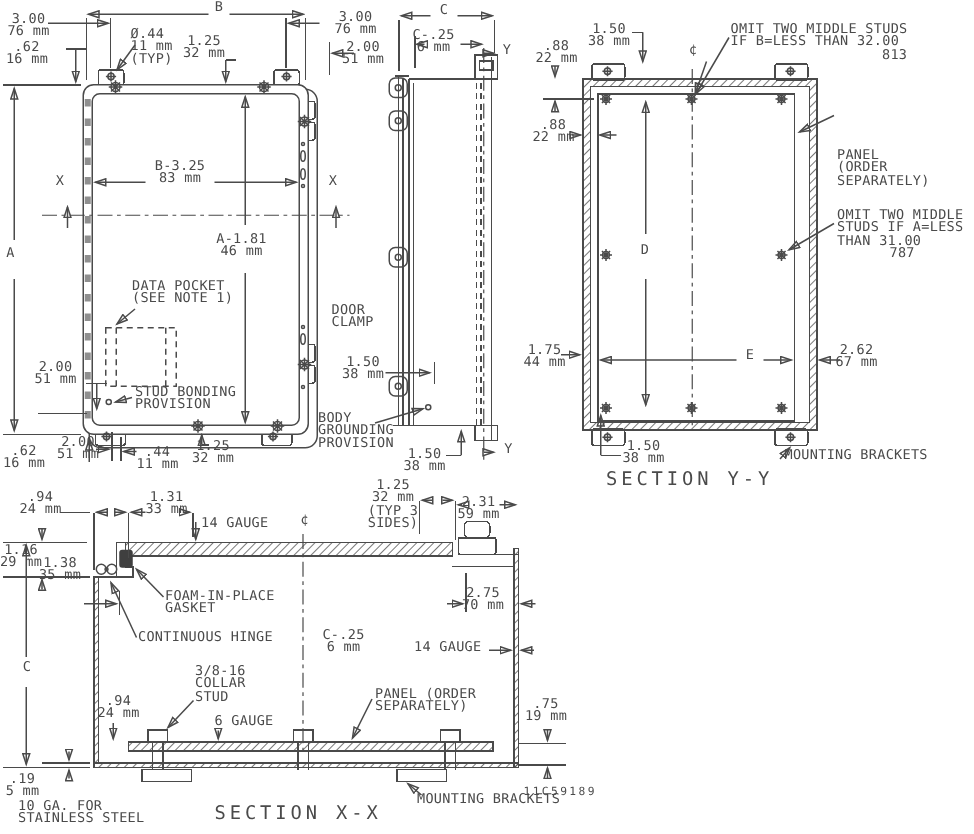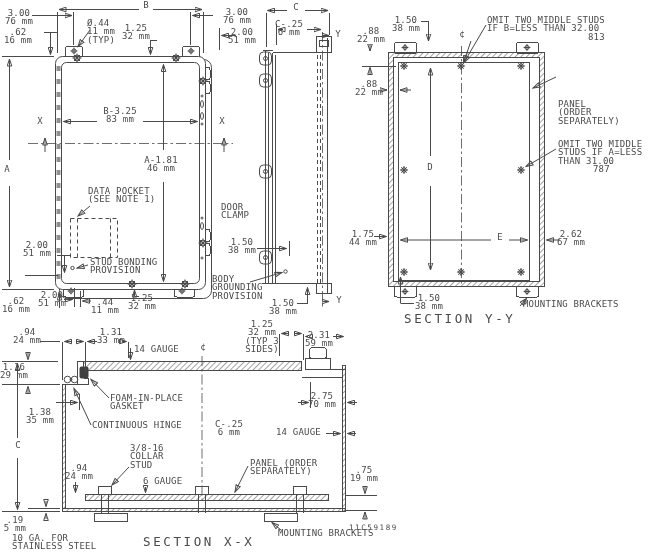--- a/index.html
+++ b/index.html
@@ -380,21 +380,21 @@
       <div class="lbl" style="left: 523px; top: 300px;">MOUNTING BRACKETS</div>
       <div class="lbl title" style="left: 404px; top: 312px;">SECTION Y-Y</div>
       <div class="lbl ctr" style="left: 27px; top: 328px;">.94
 24 mm</div>
       <div class="lbl ctr" style="left: 111px; top: 328px;">1.31
 33 mm</div>
       <div class="lbl" style="left: 134px; top: 345px;">14 GAUGE</div>
       <div class="lbl ctr" style="left: 203px; top: 343px;">¢</div>
       <div class="lbl ctr" style="left: 14px; top: 363px;">1.16
 29 mm</div>
-      <div class="lbl ctr" style="left: 40px; top: 408px;">1.38
+      <div class="lbl ctr" style="left: 40px; top: 372px;">1.38
 35 mm</div>
       <div class="lbl" style="left: 110px; top: 394px;">FOAM-IN-PLACE
 GASKET</div>
       <div class="lbl" style="left: 92px; top: 421px;">CONTINUOUS HINGE</div>
       <div class="lbl ctr" style="left: 262px; top: 320px;">1.25
 32 mm
 (TYP 3
 SIDES)</div>
       <div class="lbl ctr" style="left: 319px; top: 331px;">2.31
 59 mm</div>

